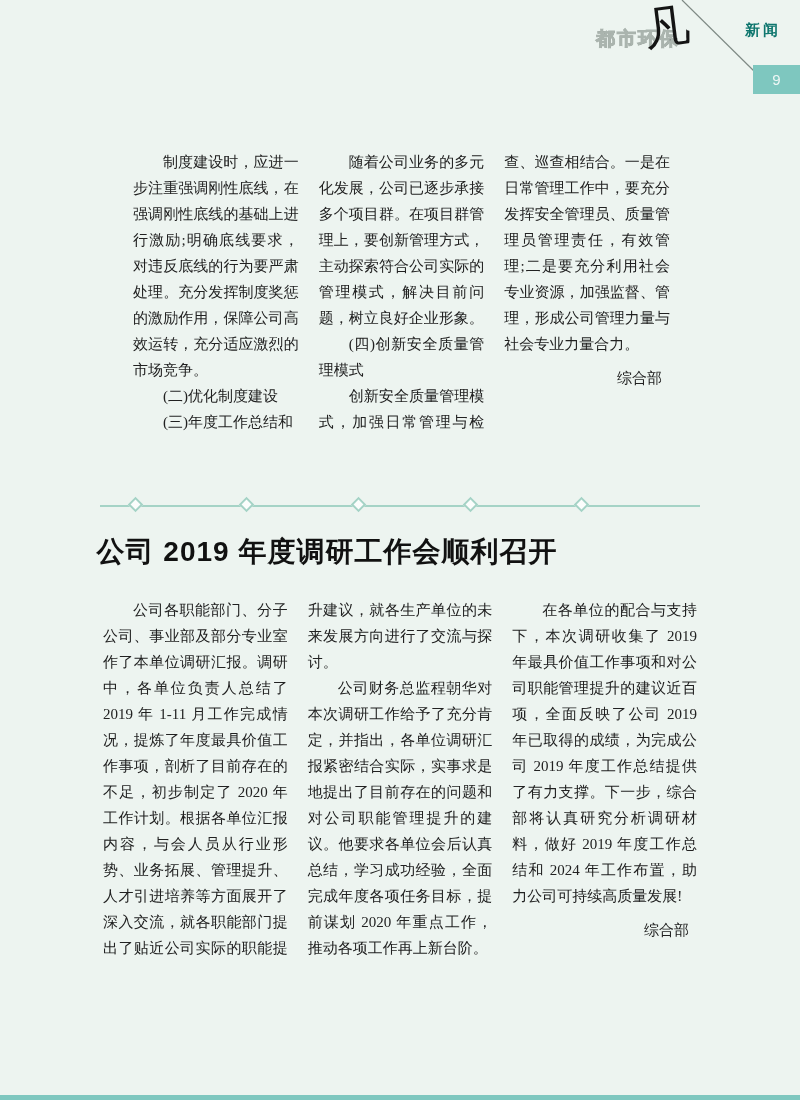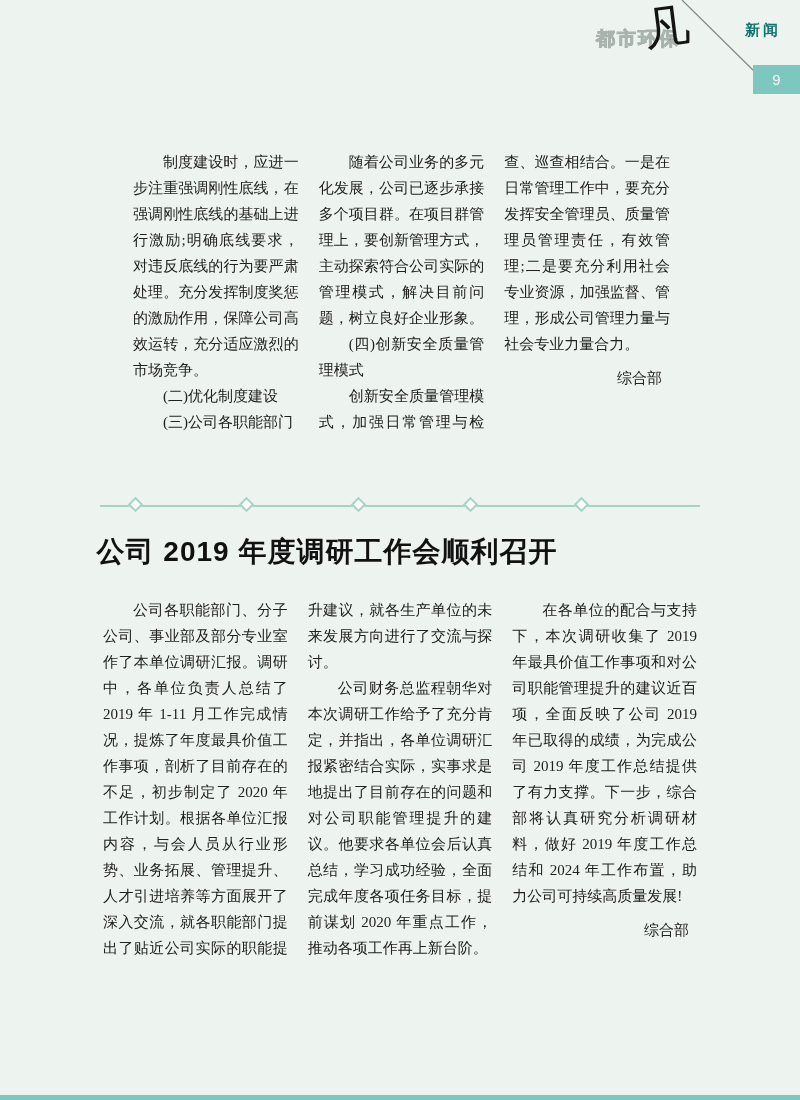--- a/index.html
+++ b/index.html
@@ -97,21 +97,21 @@
     <div class="page-tab">
       <span>9</span>
     </div>
   </header>
 
   <section class="article article-top">
     <div class="cols">
       <div>
           <p class="para">制度建设时，应进一步注重强调刚性底线，在强调刚性底线的基础上进行激励;明确底线要求，对违反底线的行为要严肃处理。充分发挥制度奖惩的激励作用，保障公司高效运转，充分适应激烈的市场竞争。</p>
           <p class="para">(二)优化制度建设</p>
-          <p class="para">(三)公司各职能部门</p>
+          <p class="para">(三)年度工作总结和</p>
           <p class="para">随着公司业务的多元化发展，公司已逐步承接多个项目群。在项目群管理上，要创新管理方式，主动探索符合公司实际的管理模式，解决目前问题，树立良好企业形象。</p>
           <p class="para">(四)创新安全质量管理模式</p>
           <p class="para">创新安全质量管理模式，加强日常管理与检查、巡查相结合。一是在日常管理工作中，要充分发挥安全管理员、质量管理员管理责任，有效管理;二是要充分利用社会专业资源，加强监督、管理，形成公司管理力量与社会专业力量合力。</p>
         </div>
       <p class="byline">综合部</p>
     </div>
   </section>
 
   <div class="divider">
     <span class="diamond" style="left:30px"></span>

